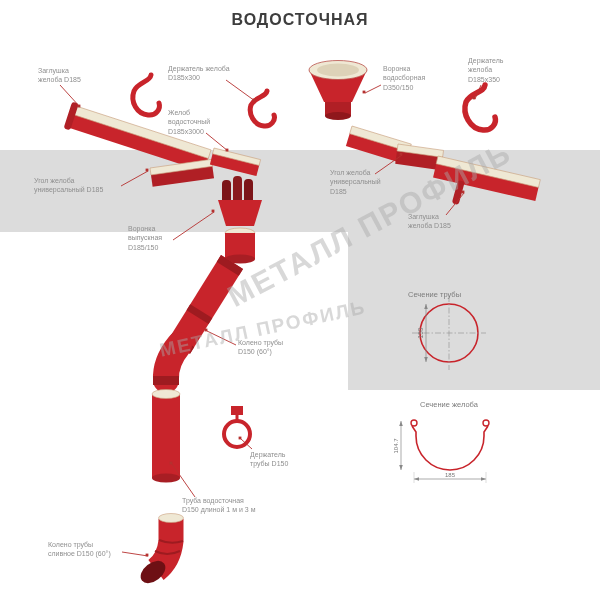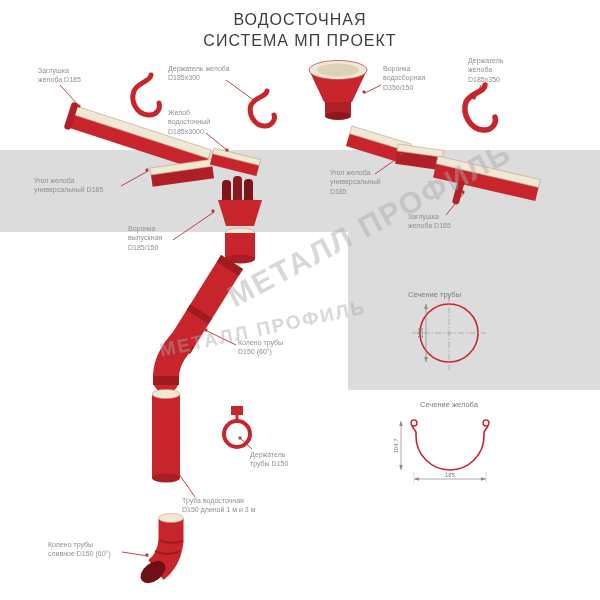--- a/index.html
+++ b/index.html
@@ -1,21 +1,21 @@
 <!DOCTYPE html>
 <html><head>
 <meta charset="utf-8">
 <style>
   * { margin:0; padding:0; box-sizing:border-box; }
   html,body { width:600px; height:600px; background:#ffffff;
               font-family:"Liberation Sans","DejaVu Sans",sans-serif; }
   .stage { position:relative; width:600px; height:600px; background:#fff; overflow:hidden; }
   svg.diagram { position:absolute; left:0; top:0; }
   .title { position:absolute; top:10px; left:0; width:100%; text-align:center;
-           font-weight:normal; font-size:16px; letter-spacing:1px; color:#3d3d3d; line-height:1.3; }
+           font-weight:bold; font-size:16px; letter-spacing:1px; color:#3d3d3d; line-height:1.3; }
   .lbl { position:absolute; font-size:7px; line-height:1.35; color:#8f8f8f; white-space:pre-line; }
   .heading { position:absolute; font-size:7.5px; color:#7c7c7c; }
   .wm { position:absolute; font-weight:bold; color:rgba(168,168,168,0.45);
         white-space:nowrap; transform-origin:0 50%; letter-spacing:2px; }
 </style>
 </head>
 <body>
 
 <div class="stage">
 
@@ -209,16 +209,15 @@
   <div class="lbl" style="left:182px;top:496px">Труба водосточная
 D150 длиной 1 м и 3 м</div>
   <div class="lbl" style="left:48px;top:540px">Колено трубы
 сливное D150 (60°)</div>
 
   <div class="heading" style="left:408px;top:290px">Сечение трубы</div>
   <div class="heading" style="left:420px;top:400px">Сечение желоба</div>
 
   <div class="title">
     <div>ВОДОСТОЧНАЯ</div>
-    <div>СИСТЕМА МП ПРОЕКТ</div>
   </div>
 
 </div>
 
 </body></html>

